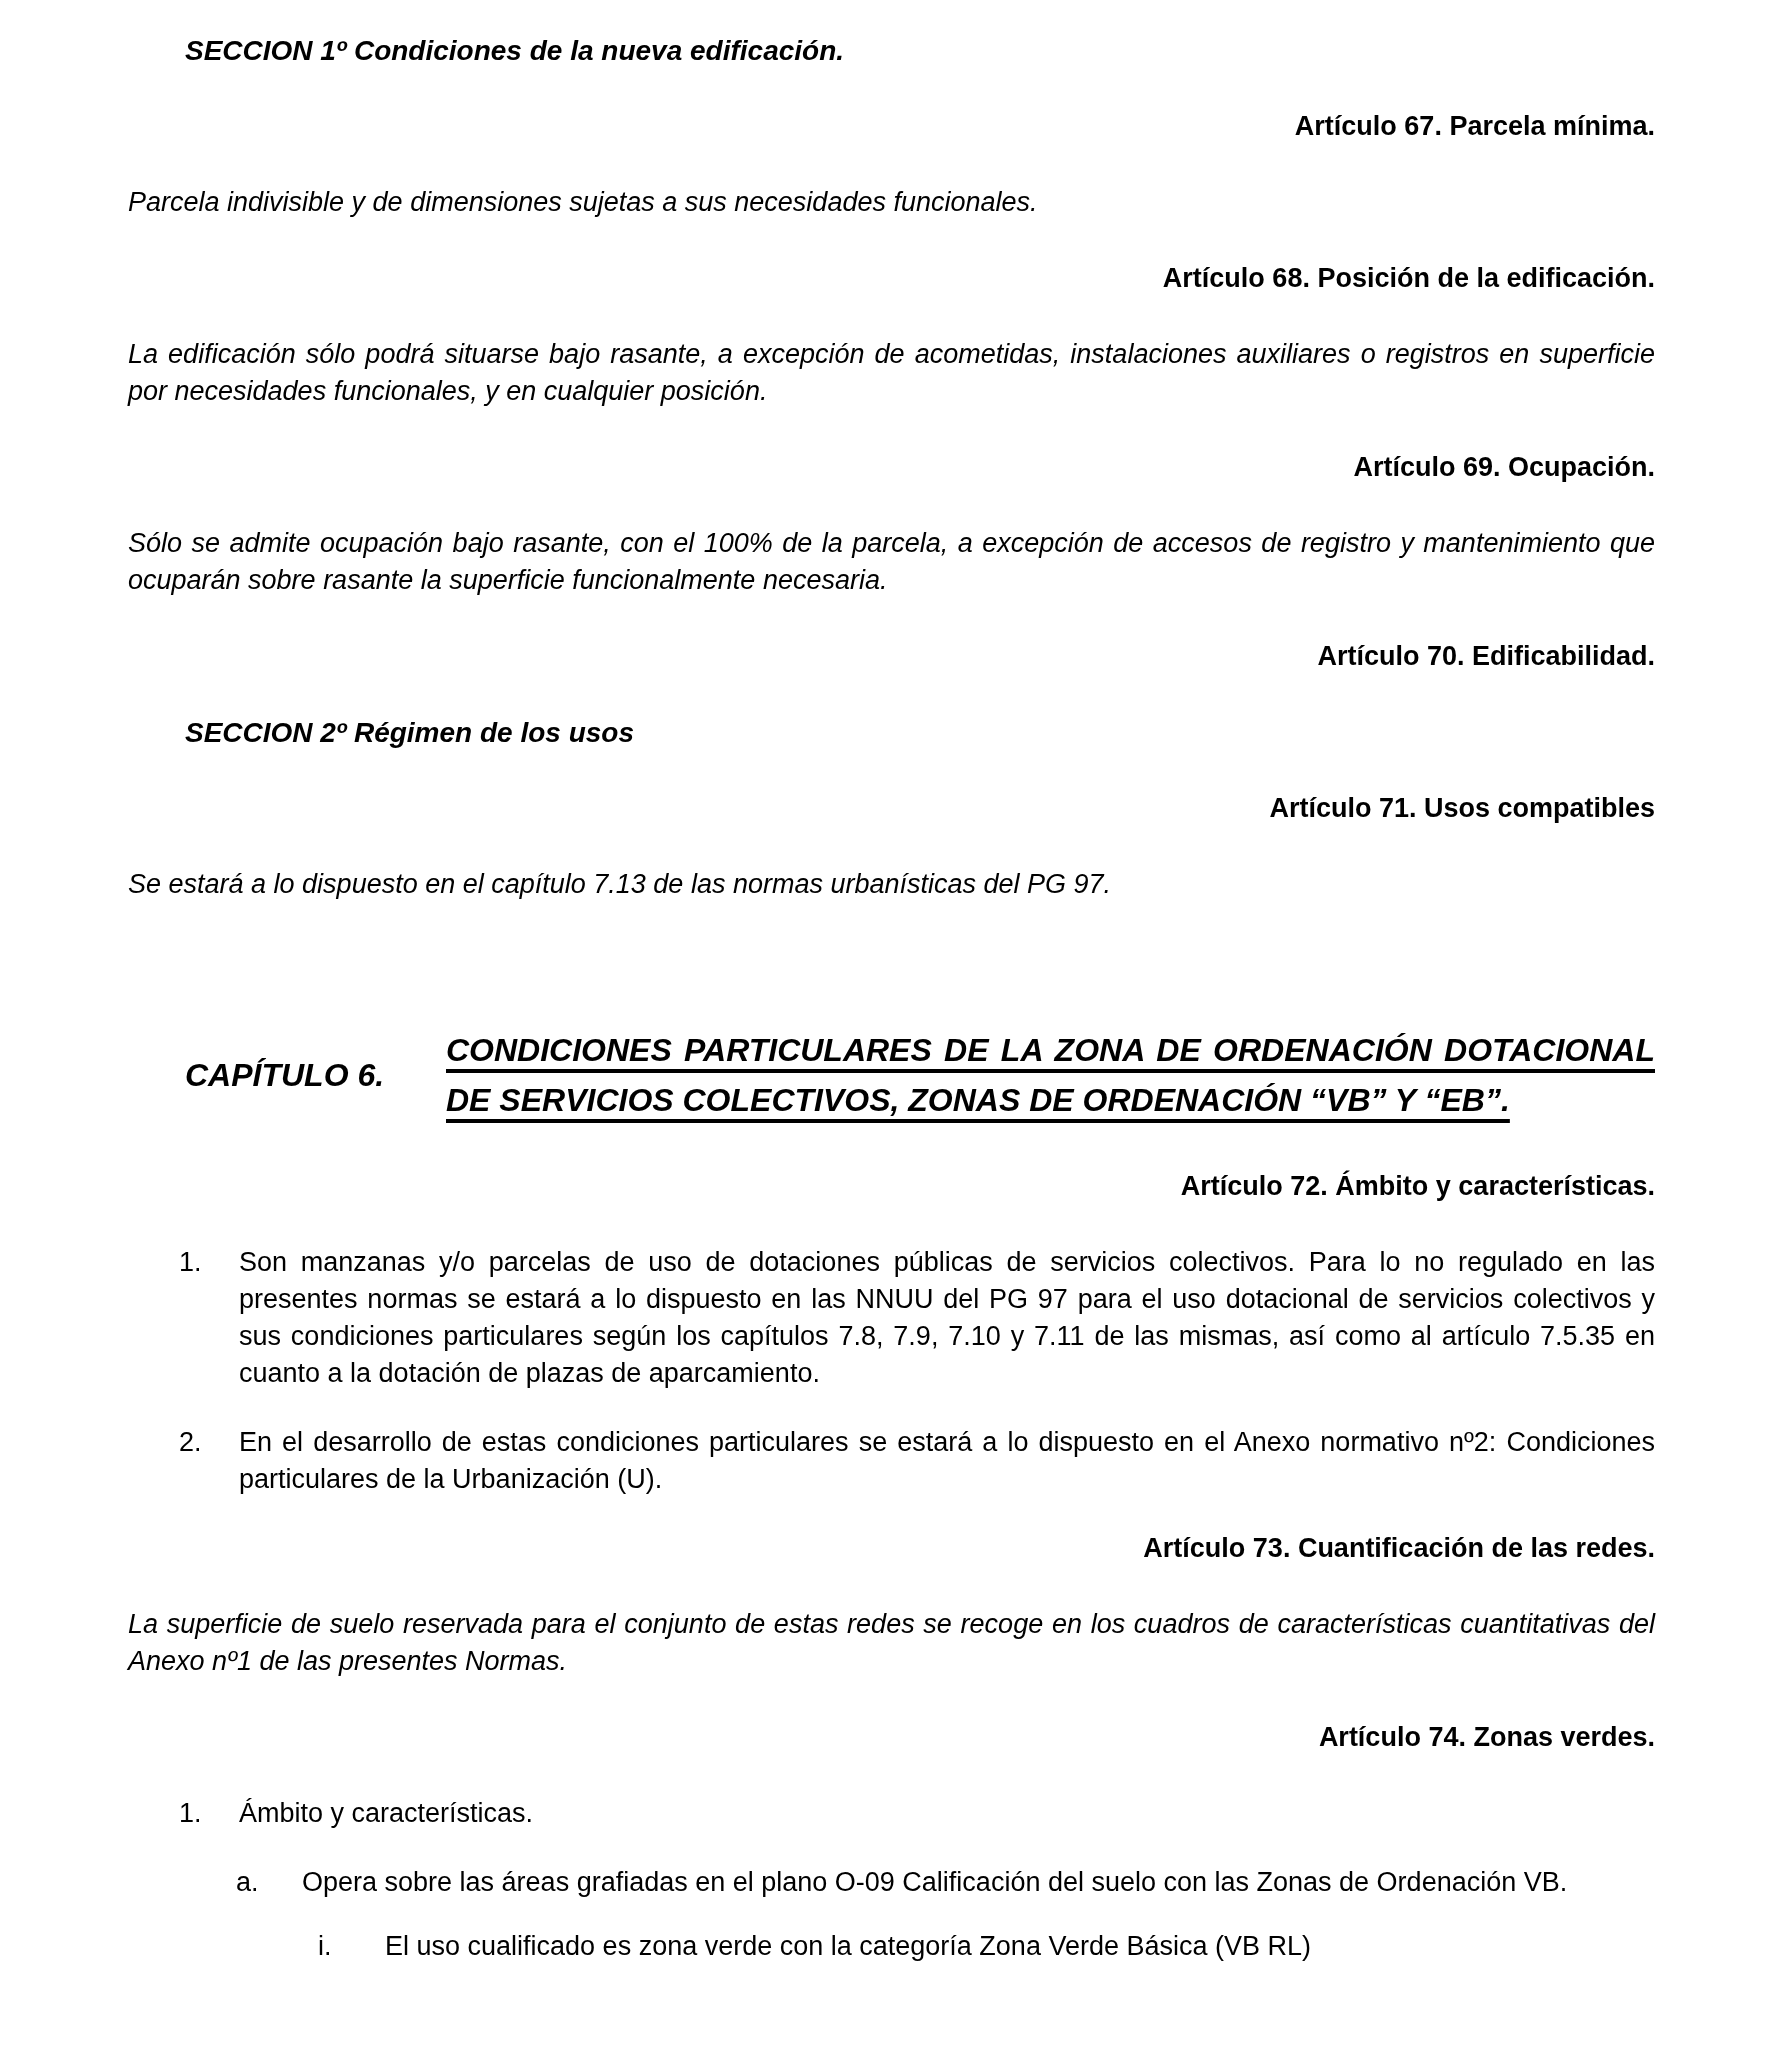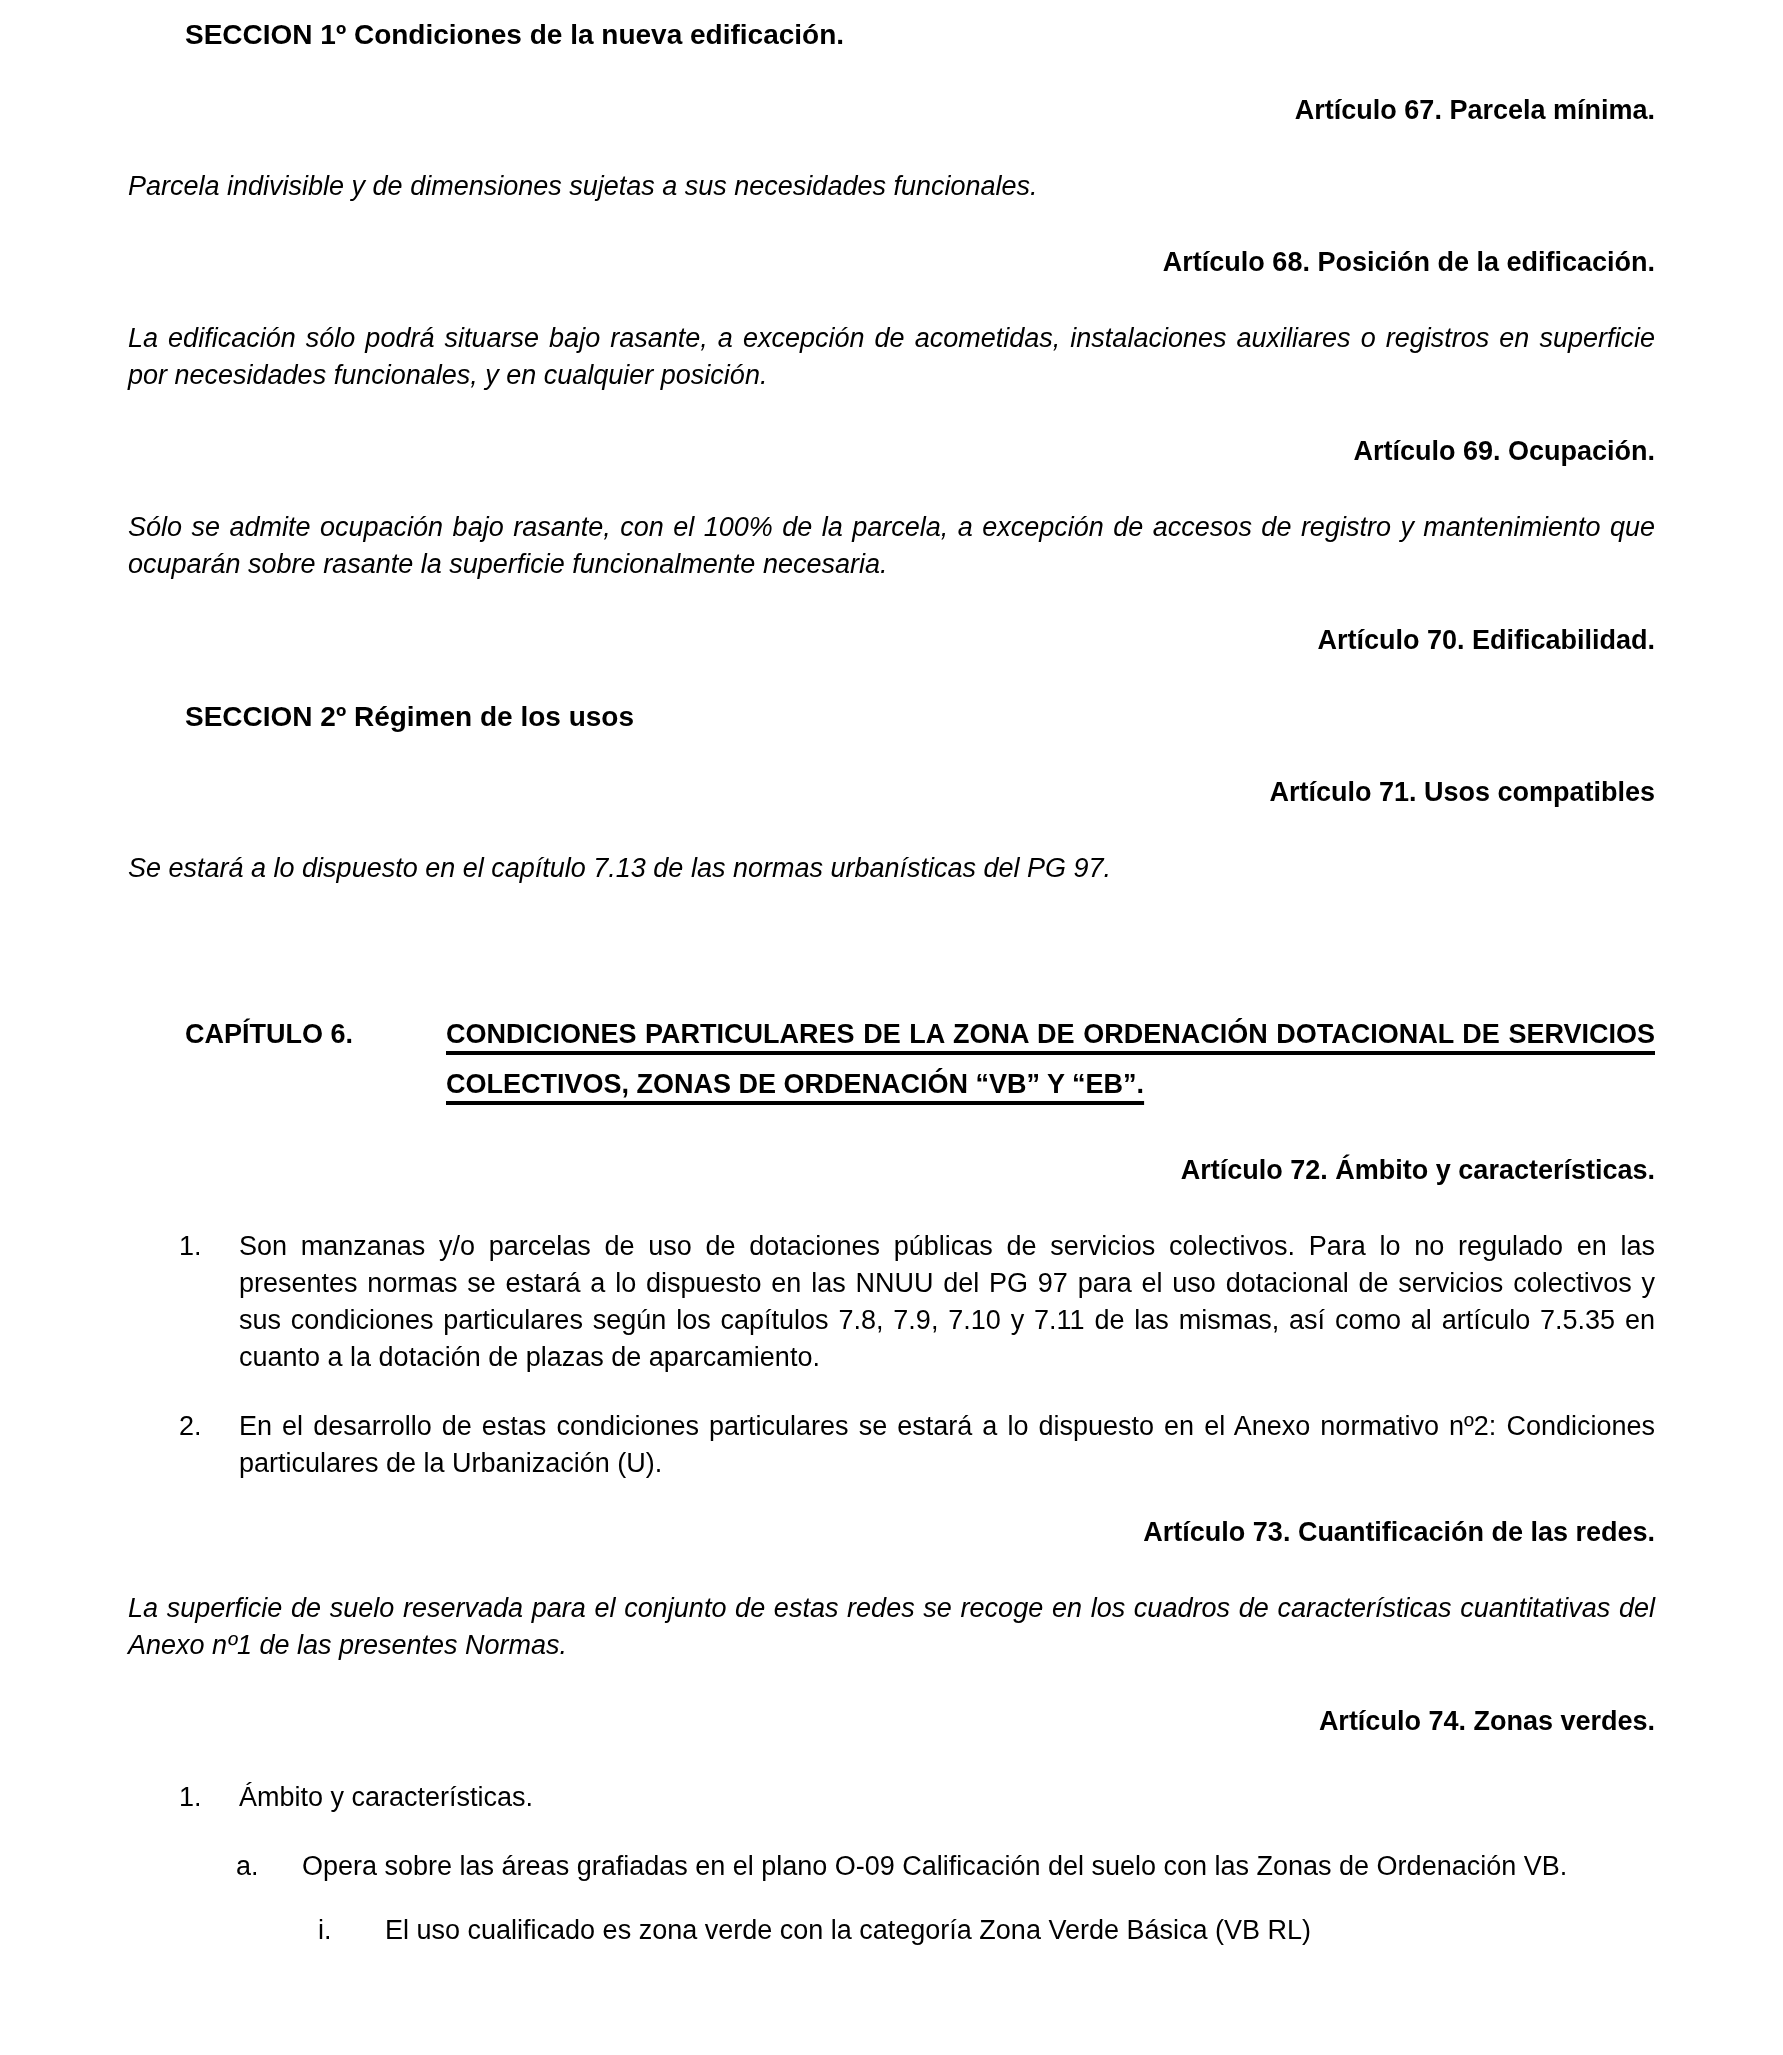--- a/index.html
+++ b/index.html
@@ -29,29 +29,31 @@
     font-size: 27px;
     line-height: 37px;
     font-weight: bold;
     margin: 0 0 39px 159px;
     text-align: right;
   }
   .sec-heading {
     font-size: 28px;
     line-height: 37px;
     font-weight: bold;
-    margin: 0 0 39px 57px;
+    font-style: italic;
+    margin: 16px 0 39px 57px;
   }
   .chapter {
     display: flex;
-    align-items: flex-start;
+    align-items: center;
     margin: 122px 0 43px 57px;
     font-weight: bold;
-    font-size: 27px;
+    font-size: 32px;
     line-height: 50px;
+    font-style: italic;
   }
   .chapter-label {
     flex: none;
     width: 261px;
   }
   .chapter-title {
     flex: 1;
     text-align: justify;
     text-decoration: underline;
     text-decoration-thickness: 3.6px;

